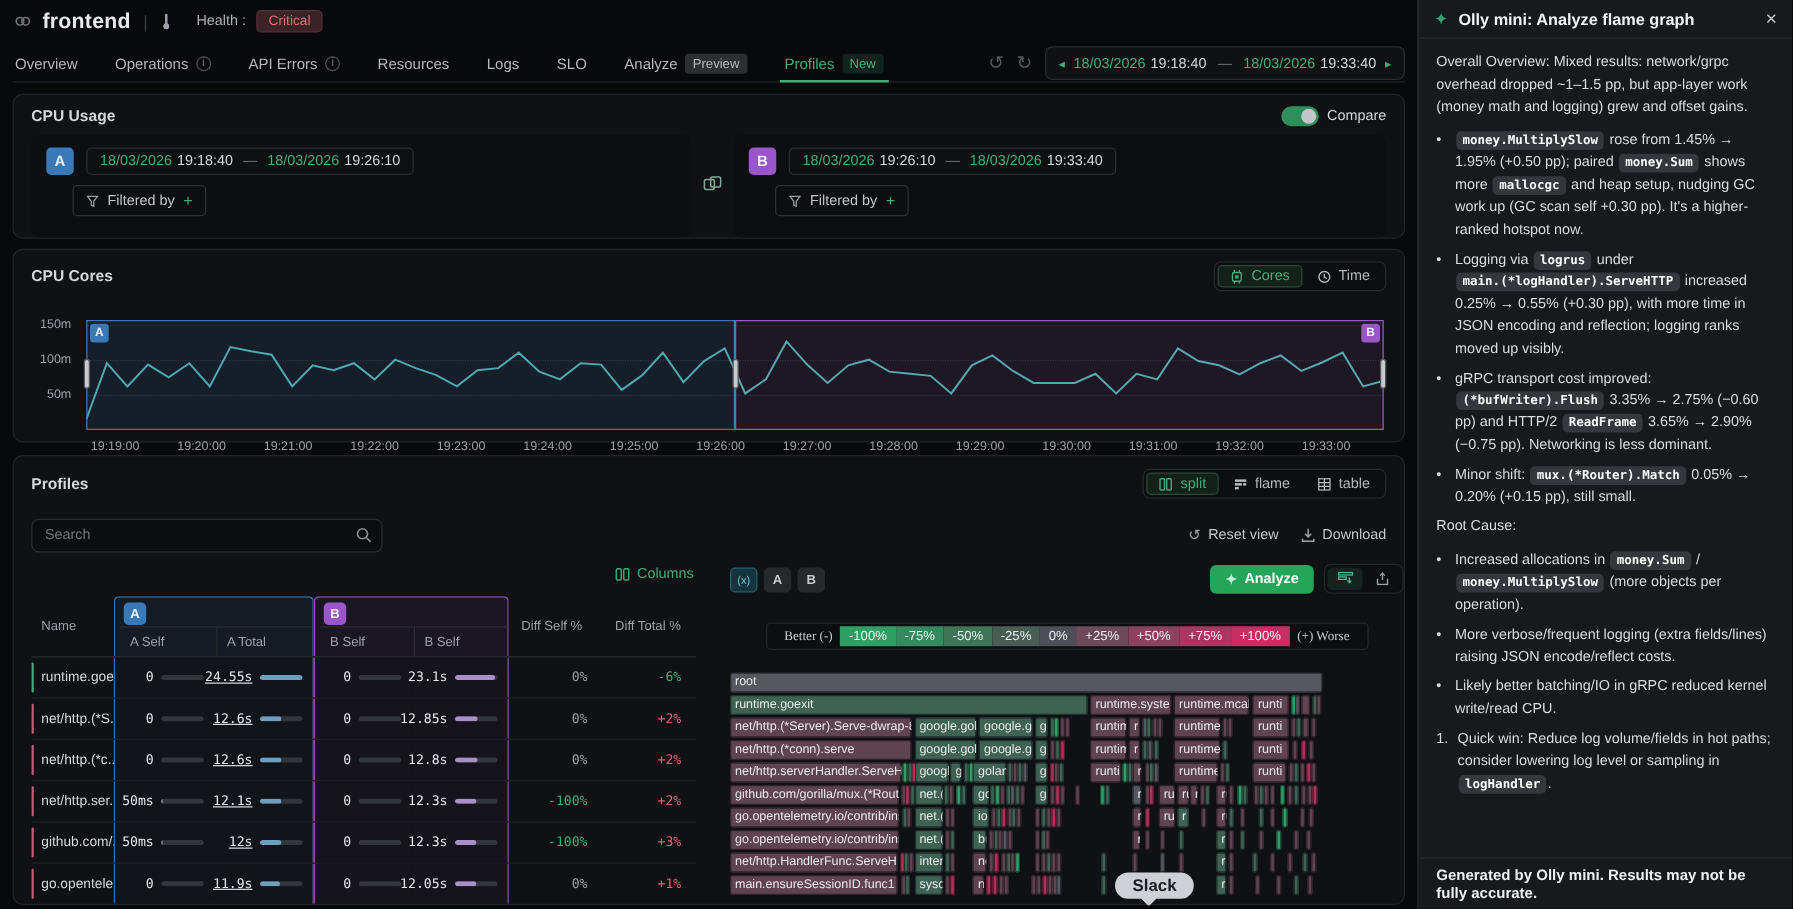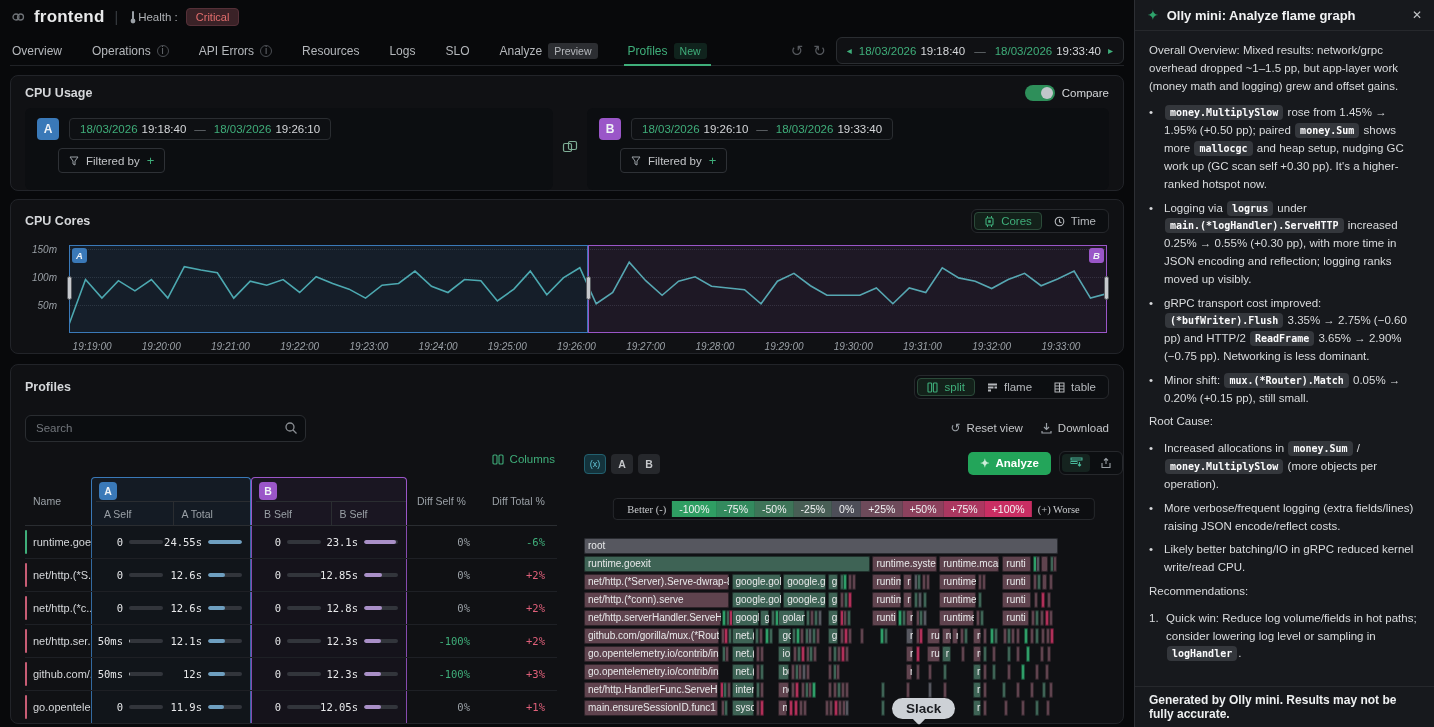--- a/index.html
+++ b/index.html
@@ -6,21 +6,21 @@
   body { background:#020203; font-family:"Liberation Sans",sans-serif; }
   .app { position:relative; width:1434px; height:727px; background:#08090b; overflow:hidden; color:#d5d7da; }
   .main { position:absolute; left:0; top:0; width:1134px; height:727px; }
 
   
   .breadcrumb { margin:6px 0 0 10px; font-size:11px; color:#3fae7a; }
   .service-row { display:flex; align-items:center; gap:8px; margin:5px 0 0 10px; height:24px; }
   .service-icon { width:16px; height:16px; display:flex; align-items:center; justify-content:center; color:#6f7378; }
   .service-name { font-size:17px; font-weight:700; color:#e8e9ea; letter-spacing:.2px; }
   .vsep { color:#3a3d42; font-size:14px; margin:0 2px; }
-  .health-label { font-size:11.5px; color:#aeb1b5; display:flex; align-items:center; gap:0;text-align:center; }
+  .health-label { font-size:11.5px; color:#aeb1b5; display:flex; align-items:center; gap:19px;text-align:center; }
   .crit-badge { font-size:11px; color:#e26d6d; background:#3a2227; border:1px solid #553038; border-radius:4px; padding:2px 9px; }
 
   .tabbar { display:flex; align-items:center; margin:7px 10px 0; border-bottom:1px solid #202226; height:30px; }
   .tabs { display:flex; align-items:center; gap:26px; height:100%; }
   .tab { display:flex; align-items:center; gap:6px; font-size:12px; color:#b5b8bc; height:100%; padding:0 2px; cursor:pointer; position:relative; }
   .tab .info { font-size:10px; color:#6f7378; border:1px solid #4a4d52; border-radius:50%; width:12px; height:12px; display:flex; align-items:center; justify-content:center; line-height:1; }
   .tab .badge { font-size:10.5px; border-radius:3px; padding:2px 6px; }
   .tab .badge.gray { background:#2c2e32; color:#b5b8bc; }
   .tab .badge.green { background:rgba(63,174,122,.16); color:#3fae7a; }
   .tab.active { color:#3fae7a; }
@@ -51,21 +51,21 @@
   .cu-filter { display:flex; align-items:center; gap:7px; border:1px solid #2e3136; border-radius:4px; padding:4px 10px; font-size:11.5px; color:#c3c5c8; margin:8px 0 0 21px; width:max-content; cursor:pointer; }
   .cu-filter .plus { color:#3fae7a; font-size:13px; }
   .swap-wrap { width:34px; display:flex; align-items:center; justify-content:center; }
 
   
   .cpu-cores { margin-top:8px; height:155px; }
   .cc-head { display:flex; align-items:center; justify-content:space-between; padding:9px 14px 0; }
   .seg-group { display:flex; background:#0c0e11; border:1px solid #26282c; border-radius:6px; padding:2px; gap:2px;margin-left:33px; }
   .seg { display:flex; align-items:center; gap:6px; font-size:11.5px; color:#b5b8bc; padding:3px 10px; border-radius:4px; cursor:pointer; }
   .seg.active { background:#13211a; color:#3fae7a; border:1px solid #2b4a39; padding:2px 9px; }
-  .chart-area { position:relative; margin:8px 14px 0; height:116px;font-style:italic; }
+  .chart-area { position:relative; margin:19px 14px 0; height:116px; }
   .y-labels { position:absolute; left:0; top:2px; bottom:24px; width:36px; }
   .y-labels span { position:absolute; right:4px; transform:translateY(-50%); font-size:10px; color:#9aa0a6; }
   .plot { position:absolute; left:44px; right:2px; top:2px; bottom:24px; }
   .plot svg { position:absolute; inset:0; width:100%; height:100%; }
   .gridline { position:absolute; left:0; right:0; border-top:1px dotted #2a2d32; }
   .sel { position:absolute; top:2px; bottom:0; }
   .sel.a { background:rgba(58,121,184,.13); border:1px solid #3a79b8; }
   .sel.b { background:rgba(154,86,200,.10); border:1px solid #9a56c8; }
   .sel-badge { position:absolute; top:2px; width:15px; height:15px; border-radius:3px; font-size:9.5px; font-weight:700; color:#eef2f6; display:flex; align-items:center; justify-content:center; }
   .sel.a .sel-badge { left:2px; background:#3a79b8; }
@@ -104,21 +104,21 @@
   .tbody { position:absolute; left:0; right:0; top:75px; bottom:0; overflow:hidden; }
   .trow { display:flex; height:33px; border-bottom:1px solid #1e2025; align-items:stretch; cursor:pointer; }
   .td { display:flex; align-items:center; }
   .td.name { width:66px; position:relative; padding-left:8px; font-size:11px; color:#d5d7da; overflow:hidden; white-space:nowrap; }
   .td.name::before { content:""; position:absolute; left:0; top:4px; bottom:4px; width:2px; border-radius:1px; background:var(--ind,#c75c74); }
   .td.num { width:80px; justify-content:flex-end; padding-right:8px; gap:6px; background:var(--colbg,transparent); }
   .td.num .val { font-family:"DejaVu Sans Mono",monospace; font-size:10.5px; color:#e6e7e9; }
   .bar { width:34px; height:4px; border-radius:2px; background:#32353b; overflow:hidden; flex:none; }
   .bar i { display:block; height:100%; border-radius:2px; }
   .td.a1 { border-left:1px solid rgba(58,121,184,.85); background:rgba(58,121,184,.04); }
-  .td.a2 { border-right:1px solid rgba(58,121,184,.85); background:rgba(58,121,184,.04); width:80px; }
+  .td.a2 { border-right:1px solid rgba(58,121,184,.85); background:rgba(58,121,184,.04); width:80px;text-decoration:underline; }
   .td.b1 { border-left:1px solid rgba(154,86,200,.85); background:rgba(154,86,200,.04); width:78px; }
   .td.b2 { border-right:1px solid rgba(154,86,200,.85); background:rgba(154,86,200,.04); width:78px; }
   .td.diff { width:75px; justify-content:flex-end; padding-right:12px; font-family:"DejaVu Sans Mono",monospace; font-size:10.5px; }
   .tone-neutral { color:#9aa0a6; } .tone-good { color:#3fae7a; } .tone-bad { color:#e0607a; }
 
   
   .flame-pane { position:absolute; left:573px; right:0; top:86px; bottom:0; }
   .flame-toolbar { position:absolute; left:0; right:0; top:0; height:26px; display:flex; align-items:center; }
   .fbtns { display:flex; gap:5px; align-items:center; }
   .fbtn { width:22px; height:20px; border-radius:4px; background:#26282c; color:#c6c8cb; font-size:10.5px; font-weight:700; display:flex; align-items:center; justify-content:center; cursor:pointer; }
@@ -948,21 +948,20 @@
             <span class="licontent">Increased allocations in <span class="chip">money.Sum</span> / <span class="chip">money.MultiplySlow</span> (more objects per operation).</span>
           </div>
           <div class="ai-li">
             <span class="marker">•</span>
             <span class="licontent">More verbose/frequent logging (extra fields/lines) raising JSON encode/reflect costs.</span>
           </div>
           <div class="ai-li">
             <span class="marker">•</span>
             <span class="licontent">Likely better batching/IO in gRPC reduced kernel write/read CPU.</span>
           </div>
-          <div class="ai-h">Recommendations:</div>
           <div class="ai-li ai-ol-li">
             <span class="marker">1.</span>
             <span class="licontent">Quick win: Reduce log volume/fields in hot paths; consider lowering log level or sampling in <span class="chip">logHandler</span>.</span>
           </div>
         </div>
 
     </div>
     <div class="ai-footer">Generated by Olly mini. Results may not be fully accurate.</div>
   </aside>
 

